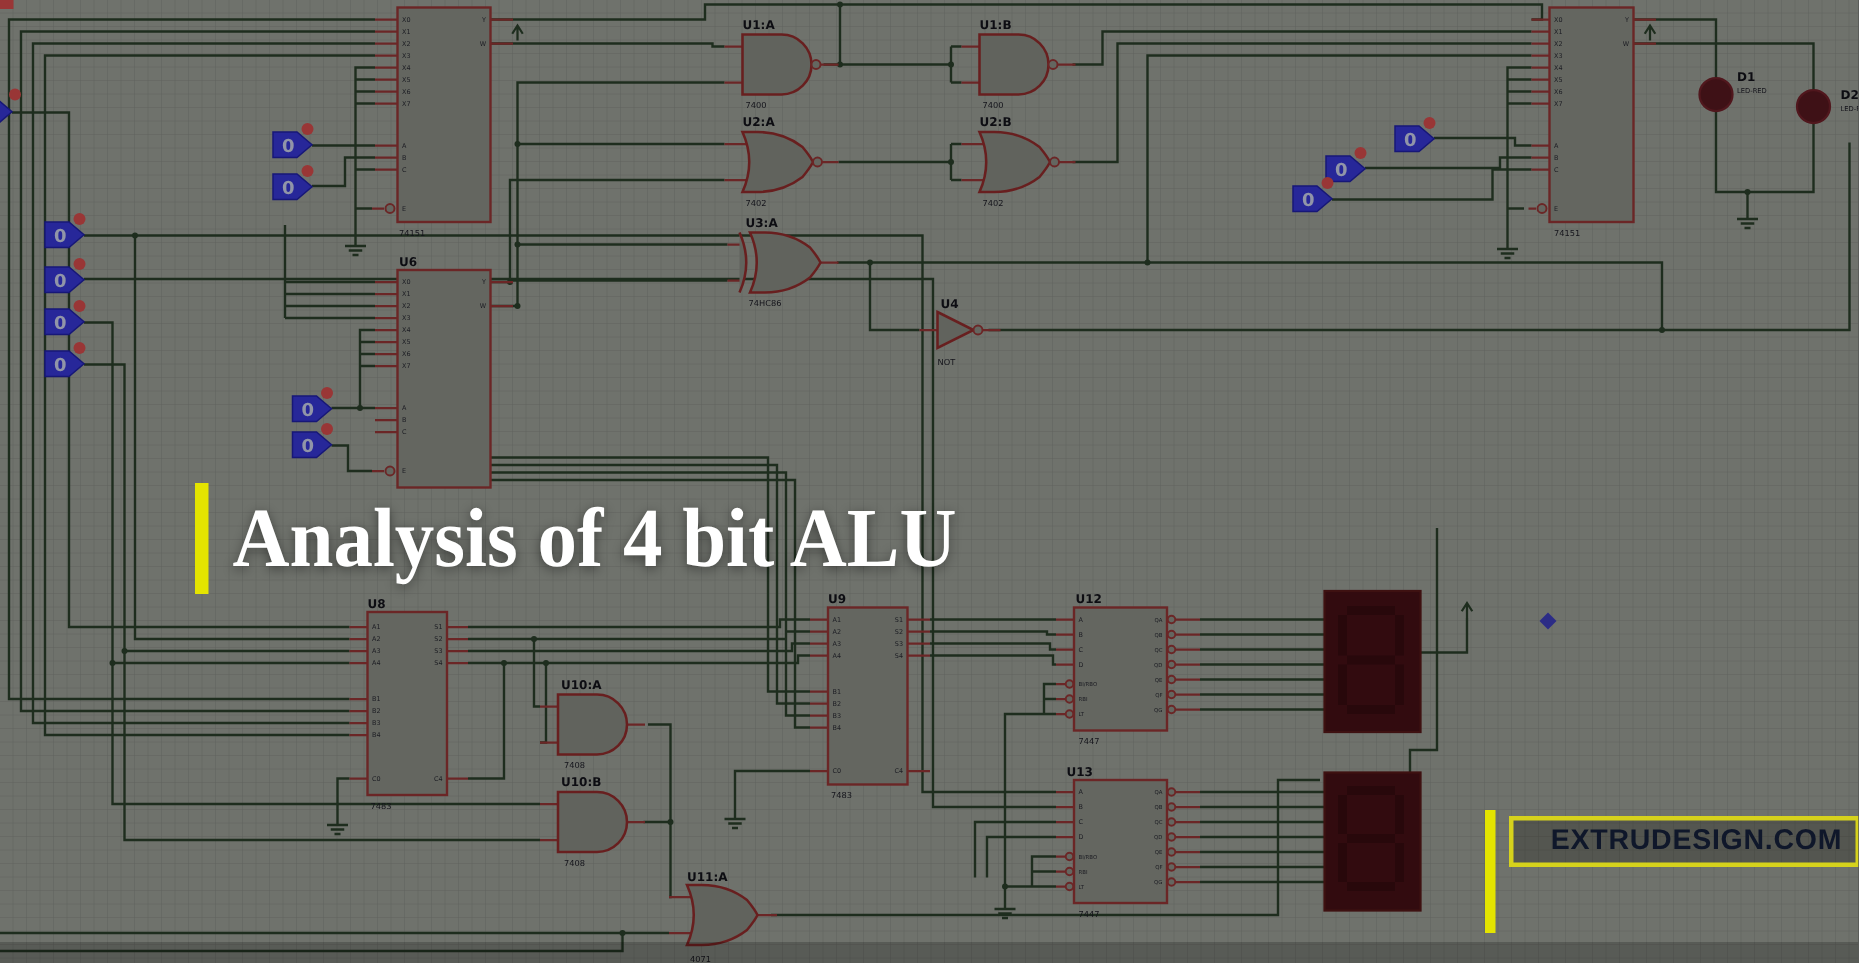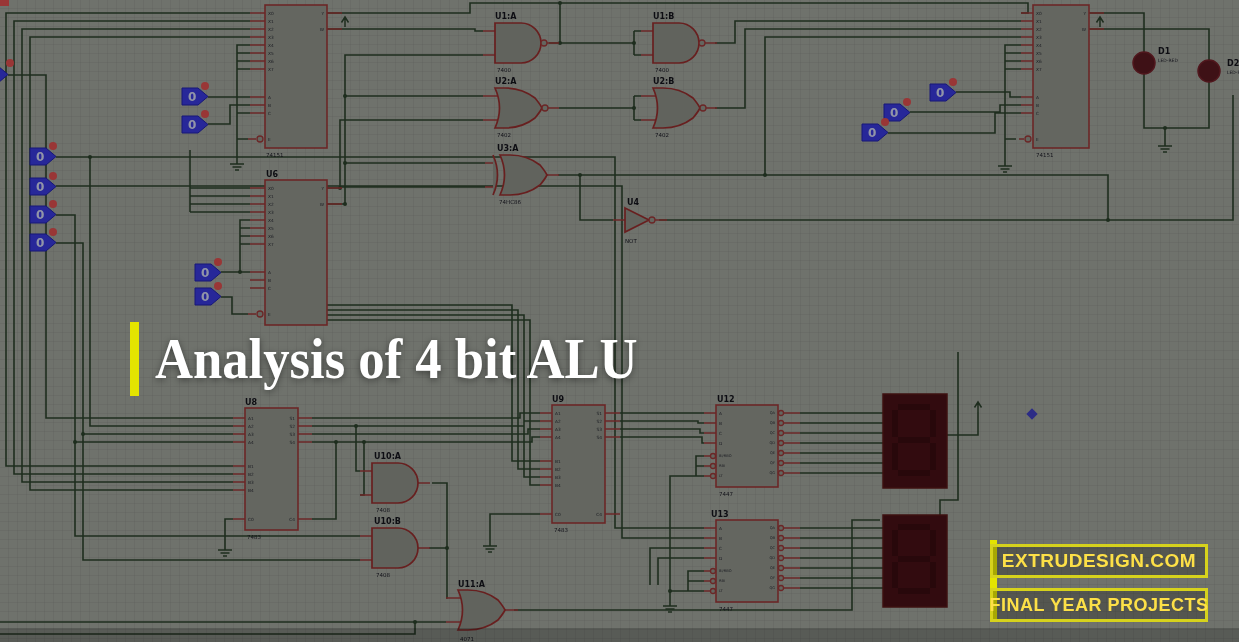--- a/index.html
+++ b/index.html
@@ -25,24 +25,24 @@
   .disp{fill:#4c1217;stroke:#5e1a1a;stroke-width:1.5;}
   .seg{fill:#3a0d11;}
   .led{fill:#5f1a22;stroke:#7a232c;stroke-width:1.5;}
   .title-wrap{position:absolute;left:130px;top:322px;display:flex;align-items:center;font-family:Liberation Serif, serif;}
   .title-bar{width:9px;height:74px;background:#e4e400;margin-right:16px;flex:none;}
   .title-text{font-size:56px;font-weight:bold;color:#ffffff;white-space:nowrap;
               line-height:74px;transform:scaleX(.94);transform-origin:left center;
               text-shadow:0 2px 8px rgba(0,0,0,.45);}
   .brand-wrap{position:absolute;left:990px;top:540px;width:245px;height:86px;}
   .brand-bar{position:absolute;left:0;top:0;width:7px;height:82px;background:#e4e400;}
-  .brand-box{position:absolute;left:0;width:212px;border:3px solid #d6d21c;
-             background:rgba(15,15,8,.28);color:#fde047;font-weight:bold;
+  .brand-box{position:absolute;left:16px;width:212px;border:3px solid #d6d21c;
+             background:rgba(15,15,8,.28);color:#0f172a;font-weight:bold;
              display:flex;align-items:center;justify-content:center;
-             letter-spacing:.5px;white-space:nowrap;}
+             letter-spacing:.5px;white-space:nowrap;padding-left:16px;}
   .brand-top{top:4px;height:28px;font-size:19px;}
   .brand-bottom{top:48px;height:28px;font-size:18px;}
 </style>
 </head>
 <body>
 
 <div class="stage">
 <svg width="1239" height="642" viewBox="0 0 1239 642">
   <defs>
     <pattern id="grid" width="9" height="9" patternUnits="userSpaceOnUse">
@@ -471,15 +471,14 @@
   
   <div class="title-wrap">
     <div class="title-bar"></div>
     <div class="title-text">Analysis of 4 bit ALU</div>
   </div>
 
   
   <div class="brand-wrap">
     <div class="brand-bar"></div>
     <div class="brand-box brand-top">EXTRUDESIGN.COM</div>
-    <div class="brand-box brand-bottom">FINAL YEAR PROJECTS</div>
   </div>
 </div>
 
 </body></html>

